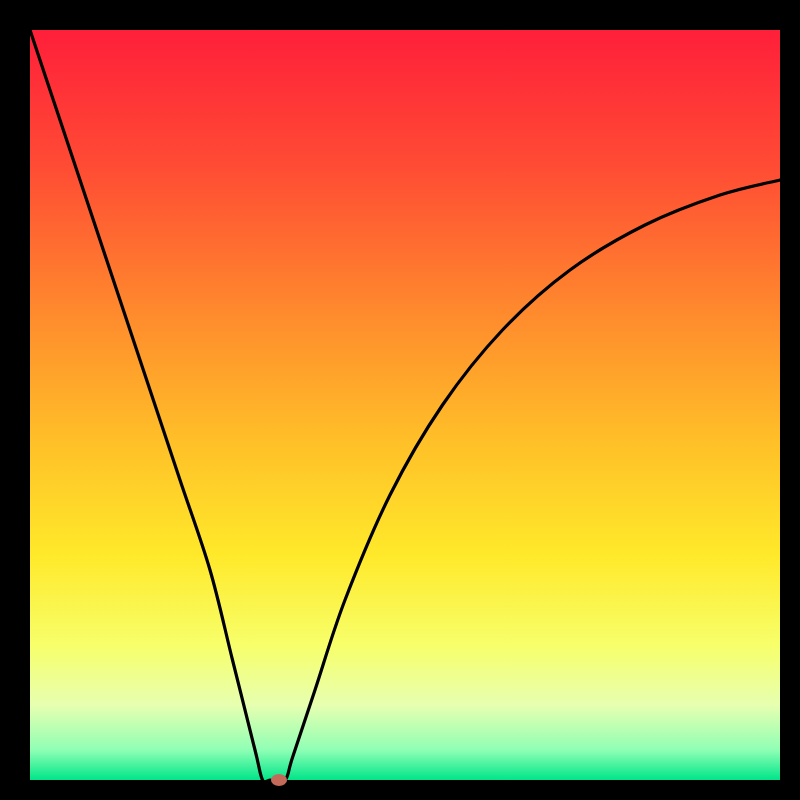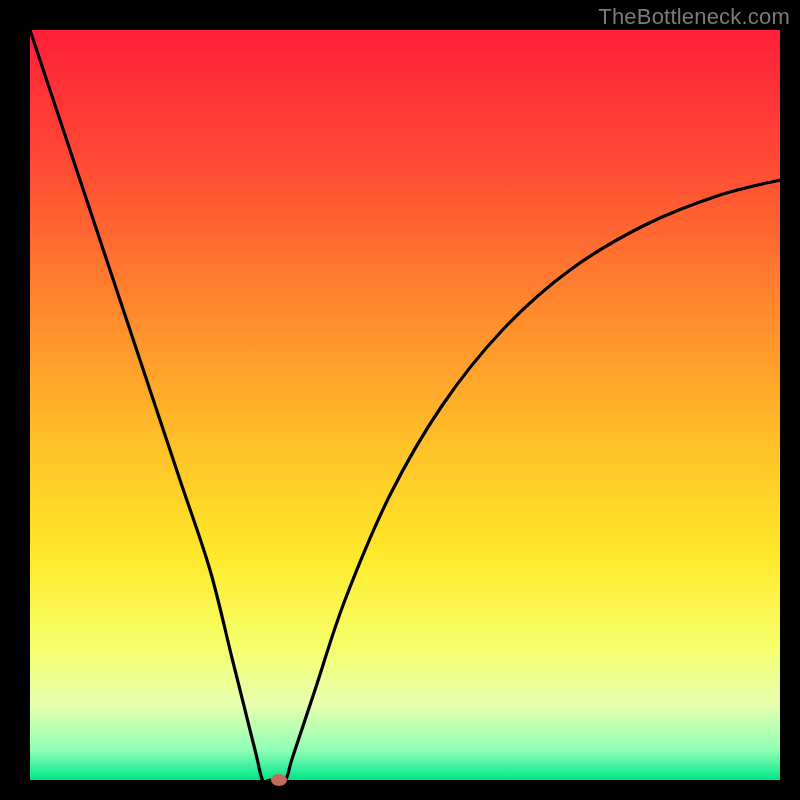--- a/index.html
+++ b/index.html
@@ -33,21 +33,20 @@
     top: 0;
     width: 800px;
     height: 800px;
     display: block;
   }
 </style>
 </head>
 <body>
 
 <div class="frame">
-  <div class="watermark">TheBottleneck.com</div>
 
   <svg class="plot" viewBox="0 0 800 800">
     <defs>
       <linearGradient id="bg-grad" x1="0" y1="0" x2="0" y2="1">
           <stop offset="0%" stop-color="#ff1f3a"></stop>
           <stop offset="18%" stop-color="#ff4b34"></stop>
           <stop offset="38%" stop-color="#ff8b2d"></stop>
           <stop offset="55.00000000000001%" stop-color="#ffc028"></stop>
           <stop offset="70%" stop-color="#ffe92a"></stop>
           <stop offset="82%" stop-color="#f7ff6a"></stop>

